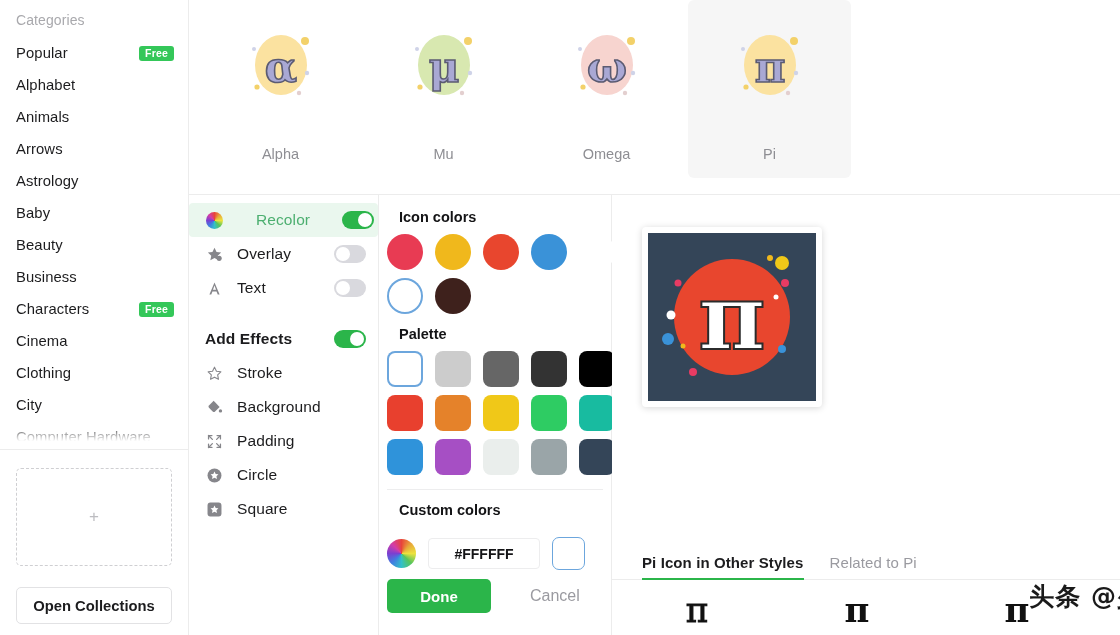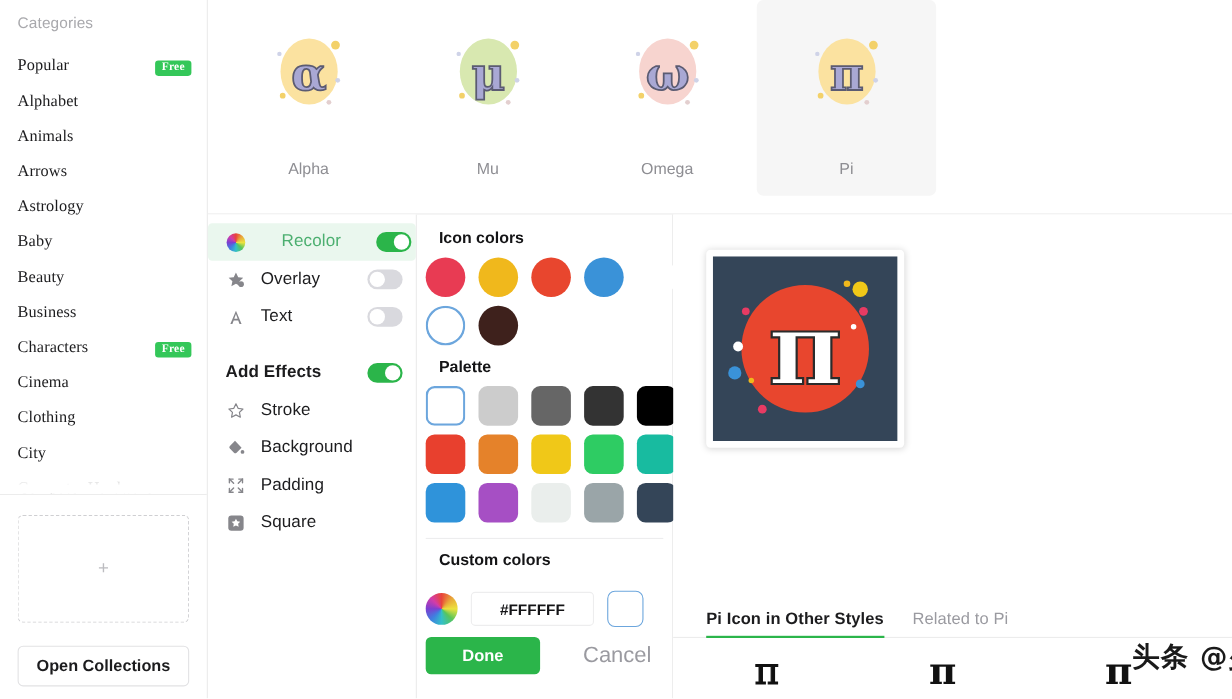--- a/index.html
+++ b/index.html
@@ -24,26 +24,25 @@
     overflow: hidden;
     height: 449px;
     position: relative;
   }
   .cat-head {
     font-size: 14px; color: #a9a9ad;
     padding: 12px 0 9px 16px;
     letter-spacing: .1px;
   }
   .cat-row {
-    display: flex; align-items: flex-end; justify-content: space-between;
+    display: flex; align-items: center; justify-content: space-between;
     padding: 0 14px 0 16px;
     height: 32px;
     font-size: 14.8px; color: #1c1c1e;
     letter-spacing: .1px;
-    font-family: Liberation Serif, serif;
   }
   .badge-free {
     background: #34c759; color: #fff;
     font-size: 10.5px; font-weight: bold;
     padding: 1px 6px 2px; border-radius: 3px;
     letter-spacing: .2px;
   }
   .cat-fade {
     position: absolute; left: 0; right: 1px; bottom: 0; height: 26px;
     background: linear-gradient(rgba(255,255,255,0), #fff 70%);
@@ -157,21 +156,21 @@
   }
   .actions { margin-top: auto; display: flex; align-items: center; gap: 25px; padding: 0 0 22px 0; }
   .btn-done {
     width: 104px; height: 34px; border-radius: 5px;
     background: #2bb54a; color: #fff; border: none;
     font-size: 15px; font-weight: bold; cursor: pointer;
     font-family: "Liberation Sans", sans-serif;
   }
   .btn-cancel {
     background: none; border: none; color: #9a9aa0;
-    font-size: 20px; cursor: pointer; padding: 0 14px;
+    font-size: 16px; cursor: pointer; padding: 0 14px;
     font-family: "Liberation Sans", sans-serif;
   }
 
   
   .preview { flex: 1; position: relative; display: flex; flex-direction: column; background:#fff;}
   .preview-top { flex: 1; position: relative; }
   .pi-card {
     position: absolute; left: 30px; top: 32px;
     width: 180px; height: 180px; background: #fff;
     border-radius: 4px; padding: 6px;
@@ -402,20 +401,29 @@
             <div class="eff-row">
               <span class="eff-ico">
                 <svg width="17" height="17" viewBox="0 0 20 20">
                   <g stroke="#86868b" stroke-width="1.5" fill="none" stroke-linecap="round">
                     <path d="M3 7V3h4M17 7V3h-4M3 13v4h4M17 13v4h-4"></path>
                     <path d="M3 3l4.5 4.5M17 3l-4.5 4.5M3 17l4.5-4.5M17 17l-4.5-4.5"></path>
                   </g>
                 </svg>
               </span>
               <span class="eff-label">Padding</span>
+            </div>
+            <div class="eff-row">
+              <span class="eff-ico">
+                <svg width="17" height="17" viewBox="0 0 20 20">
+                  <circle cx="10" cy="10" r="8.2" fill="#86868b"></circle>
+                  <path d="M10 5.3l1.4 2.9 3.2.4-2.3 2.2.6 3.2L10 12.5l-2.9 1.5.6-3.2L5.4 8.6l3.2-.4z" fill="#fff"></path>
+                </svg>
+              </span>
+              <span class="eff-label">Circle</span>
             </div>
             <div class="eff-row">
               <span class="eff-ico">
                 <svg width="17" height="17" viewBox="0 0 20 20">
                   <rect x="1.8" y="1.8" width="16.4" height="16.4" rx="3.4" fill="#86868b"></rect>
                   <path d="M10 5.3l1.4 2.9 3.2.4-2.3 2.2.6 3.2L10 12.5l-2.9 1.5.6-3.2L5.4 8.6l3.2-.4z" fill="#fff"></path>
                 </svg>
               </span>
               <span class="eff-label">Square</span>
             </div>

